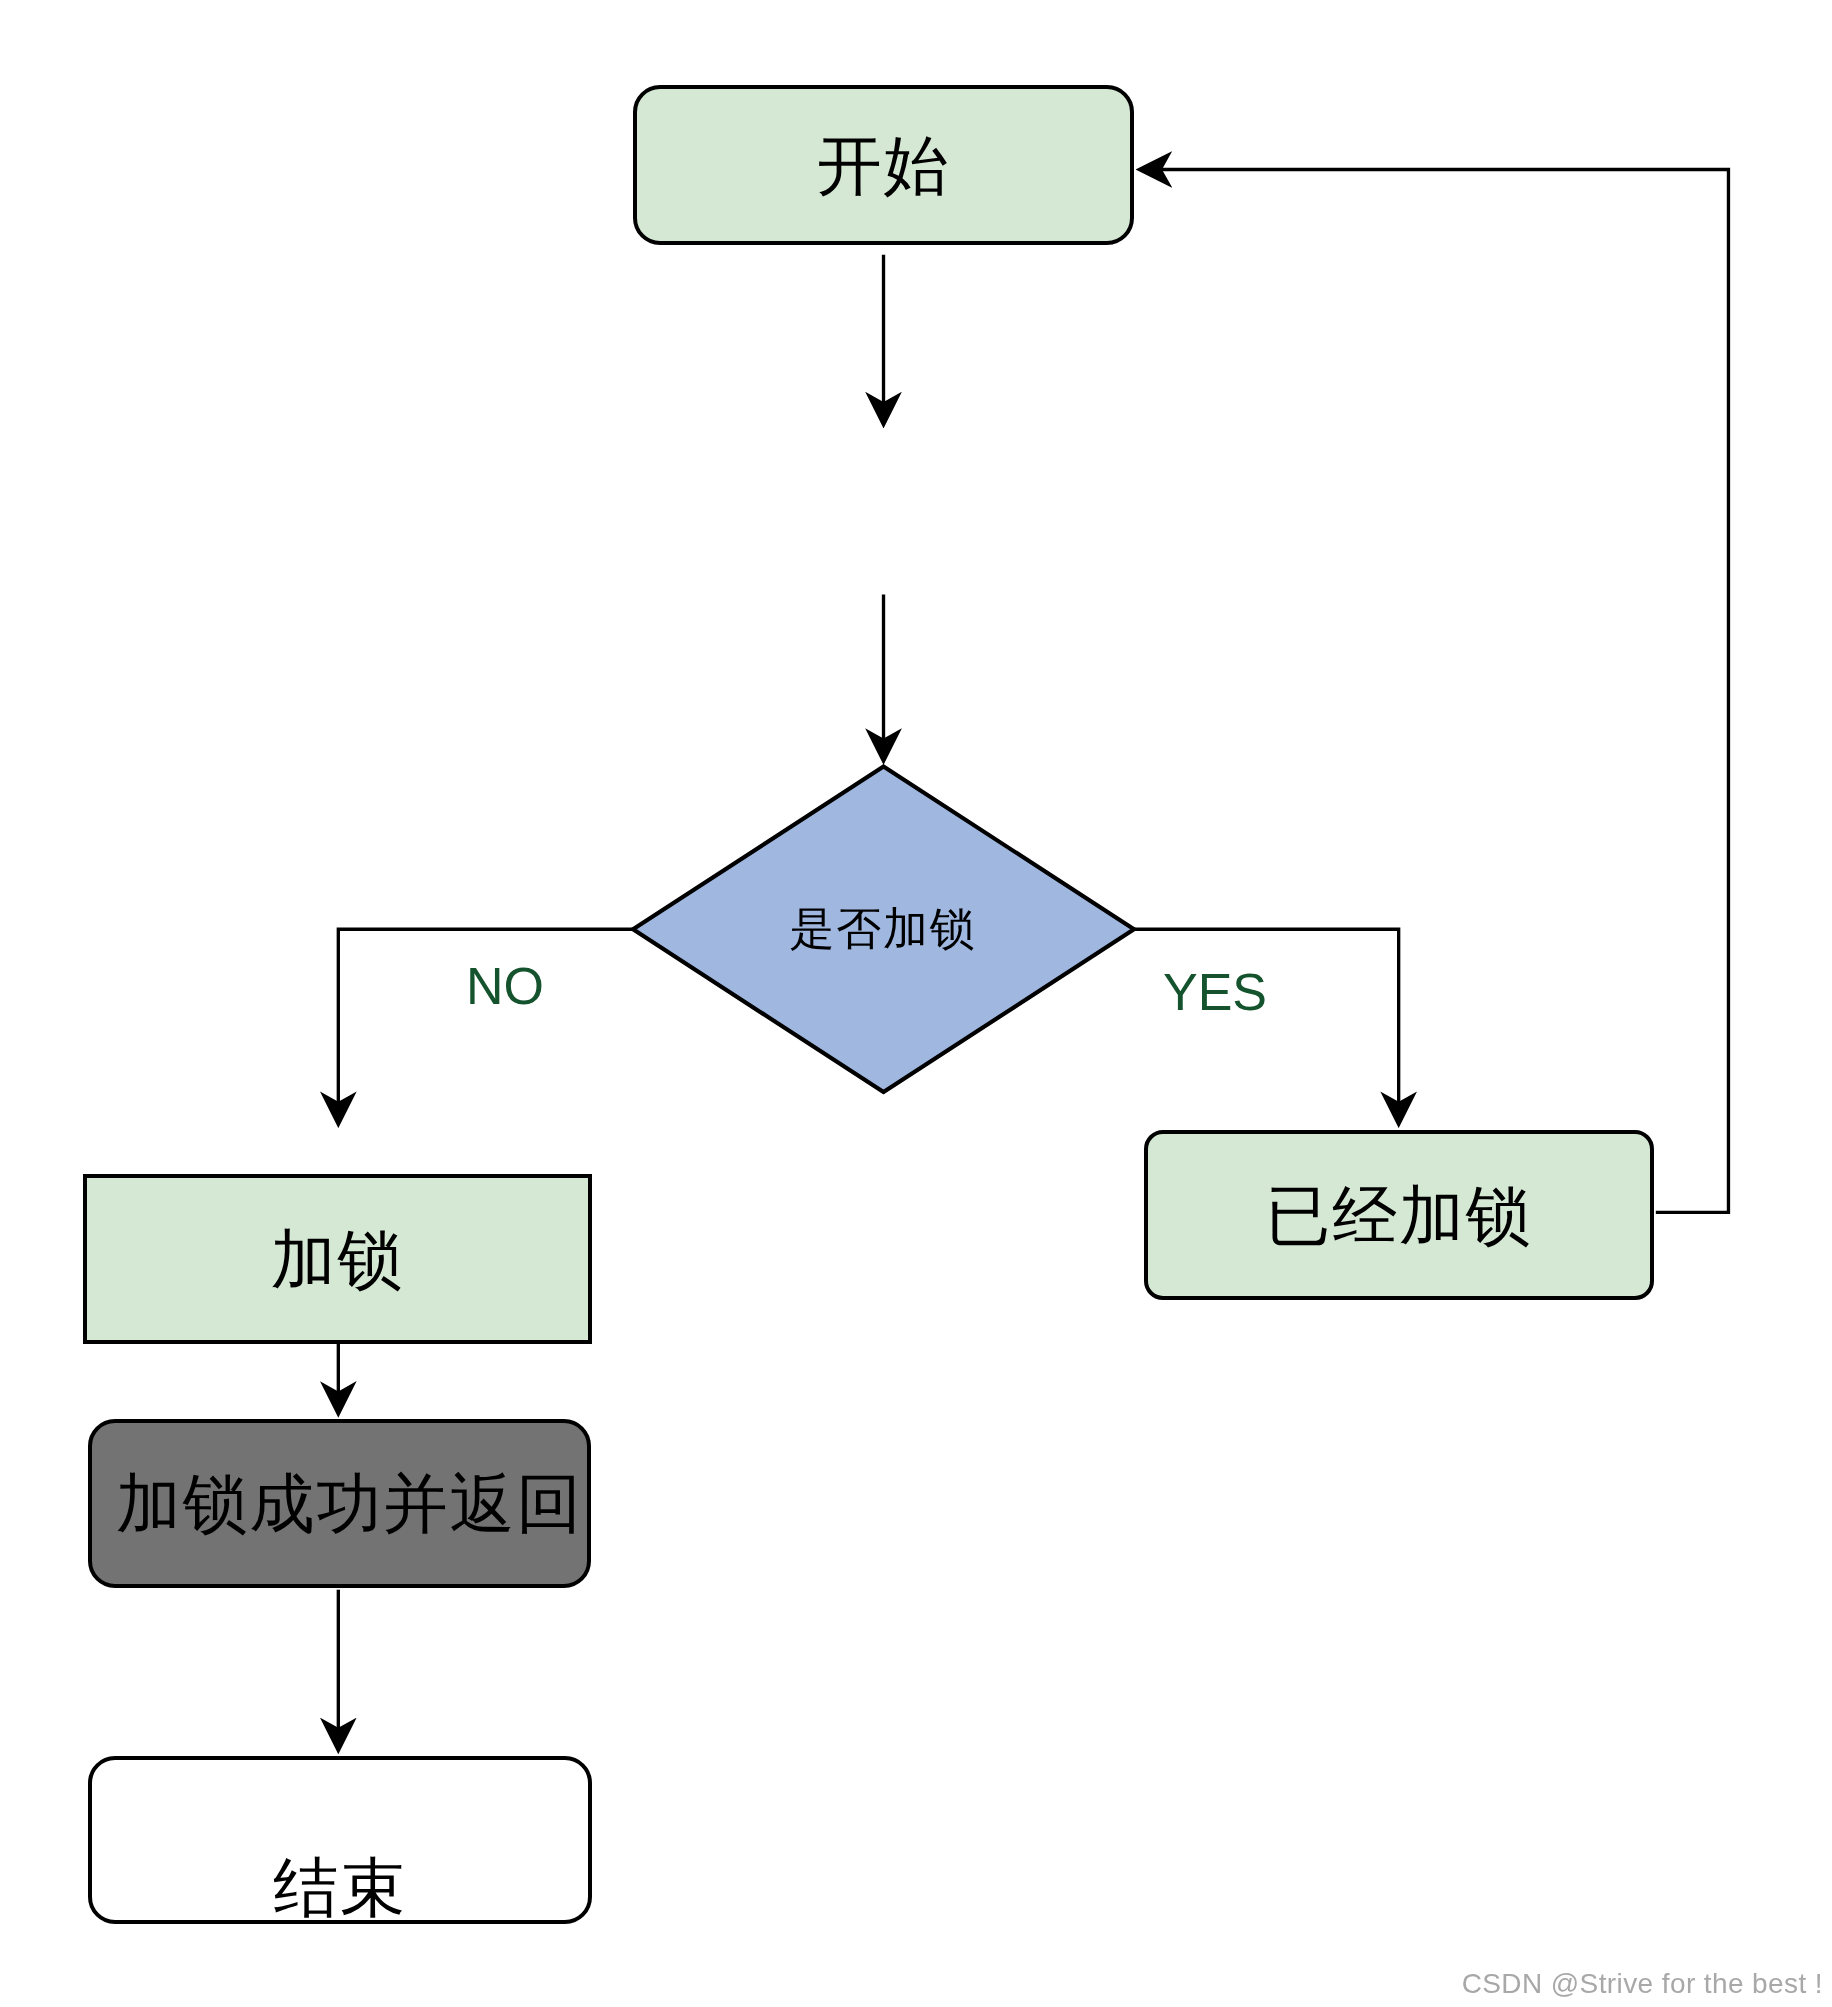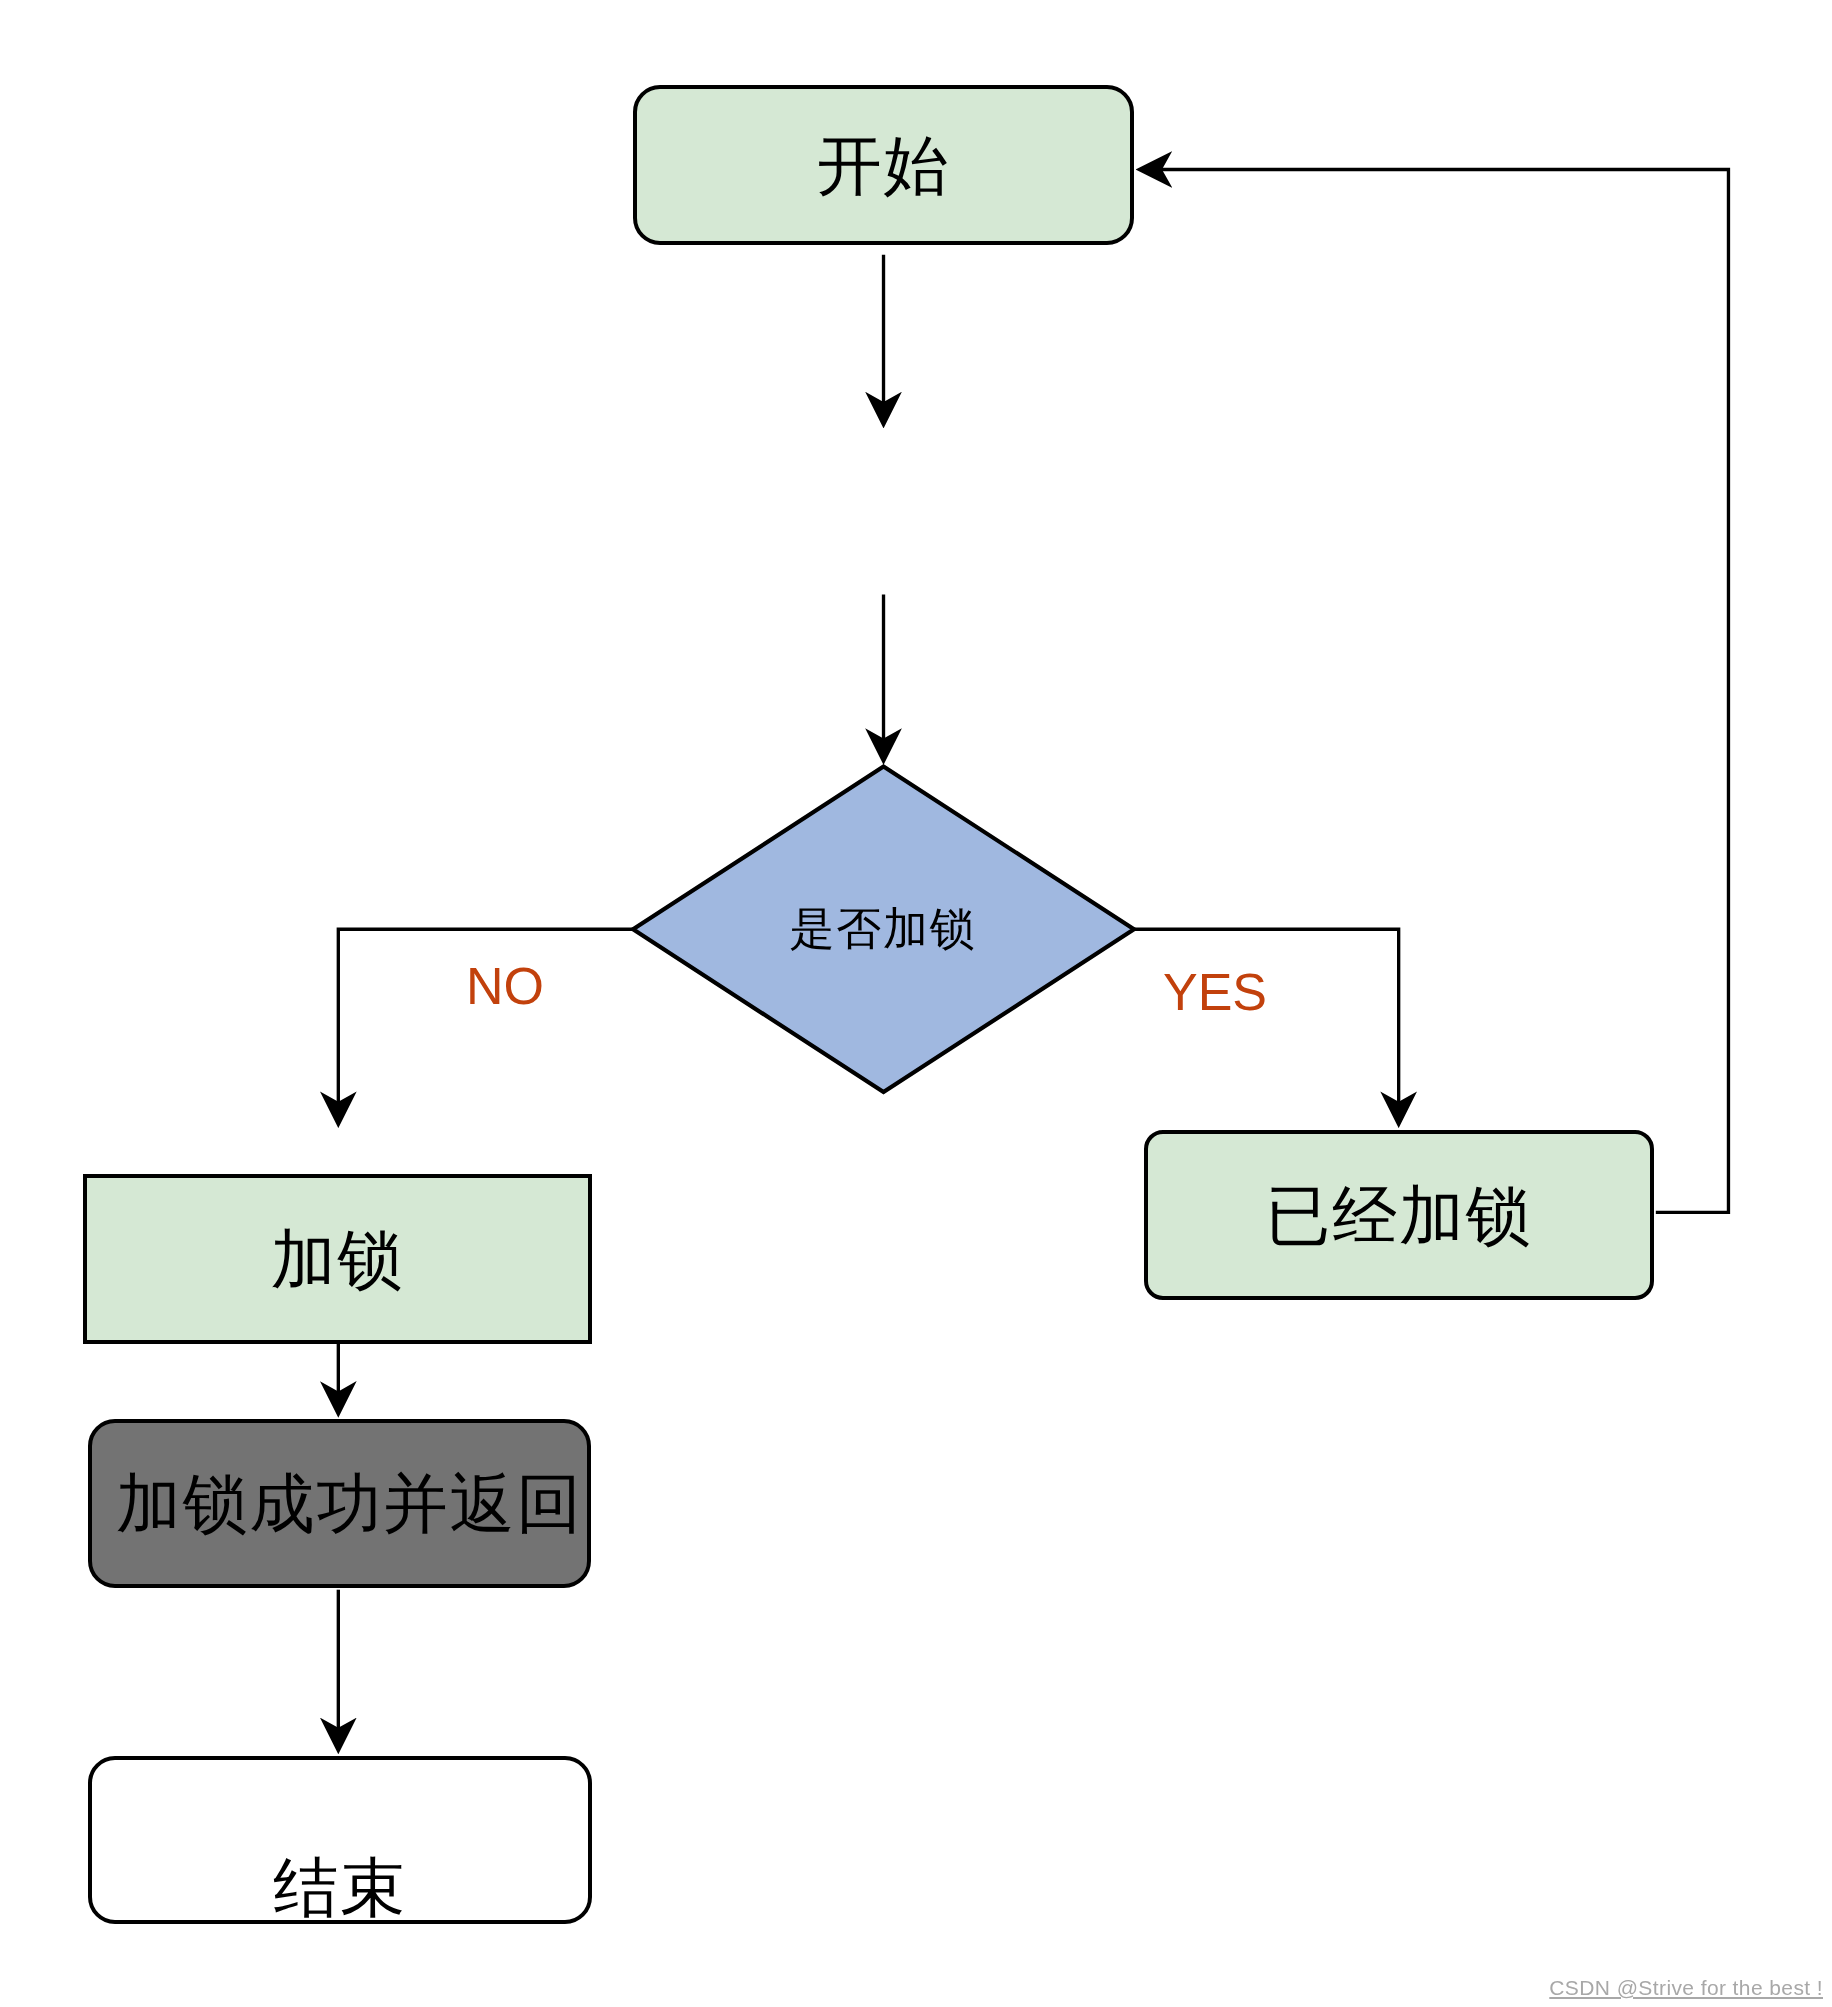--- a/index.html
+++ b/index.html
@@ -39,31 +39,30 @@
   .diamond-label {
     position: absolute;
     left: 716px; top: 887px;
     width: 334px; height: 83px;
     display: flex; align-items: center; justify-content: center;
     font-size: 45px; color: #000000; letter-spacing: 1.7px;
   }
   .edge-label {
     position: absolute;
     display: flex; align-items: center; justify-content: center;
-    font-size: 52px; color: #c2410c;
+    font-size: 52px; color: #14532d;
   }
   .label-no  { left: 430px;  top: 952px; width: 150px; height: 67px; }
   .label-yes { left: 1140px; top: 958px; width: 150px; height: 67px; }
   .watermark {
     position: absolute;
     right: 10px; bottom: 8.3px;
-    font-size: 21px;
+    font-size: 28px;
     color: #a8a8a8;
     letter-spacing: 0.4px;
-    text-decoration: underline;
   }
 </style>
 </head>
 <body>
 
 <div class="canvas">
 
   <svg class="edges" viewBox="0 0 2195 2405" aria-hidden="true">
     <defs>
       <marker id="arrowhead" viewBox="0 0 10 10" refX="8.6" refY="5" markerWidth="11" markerHeight="11" orient="auto-start-reverse" markerUnits="strokeWidth">

